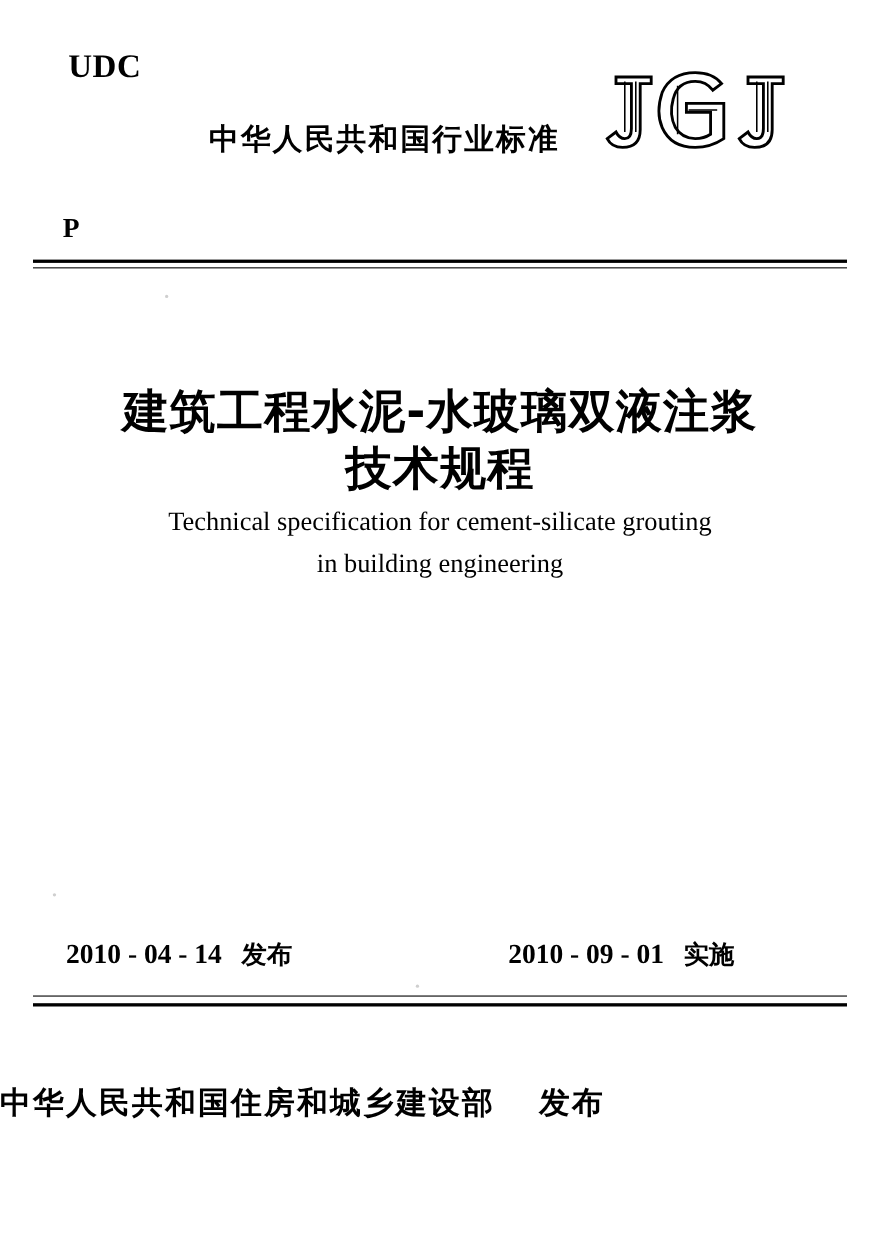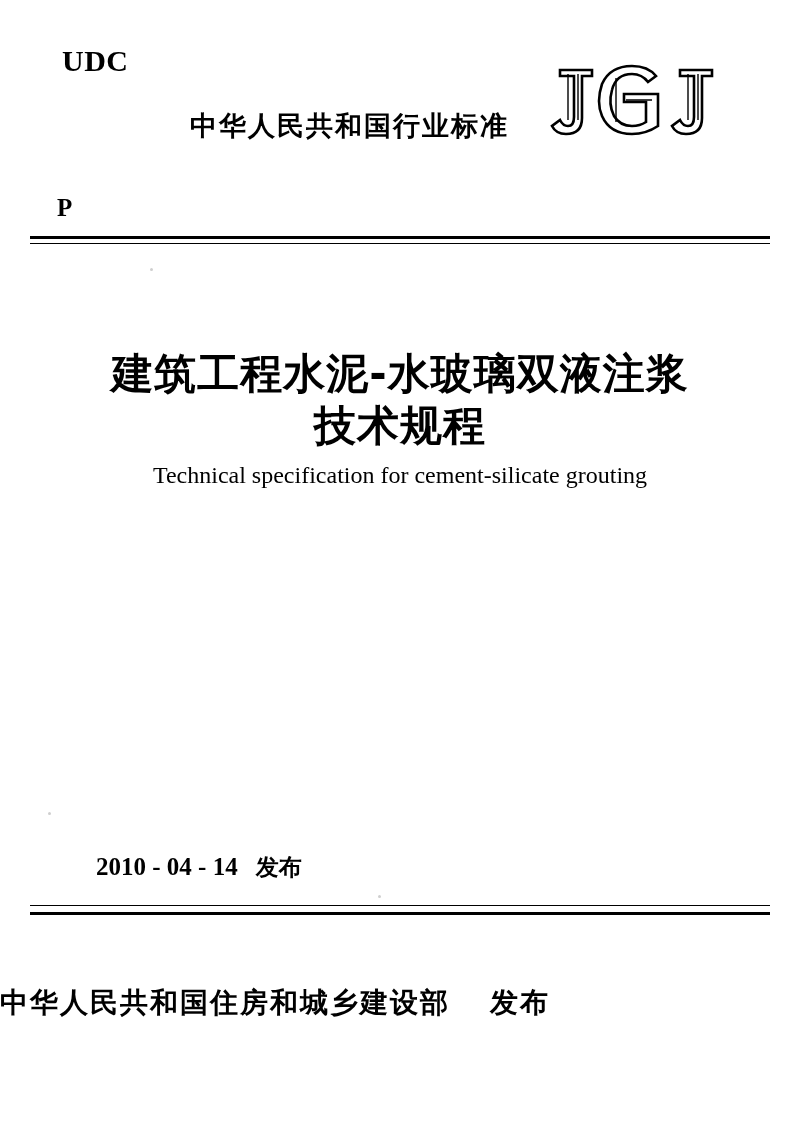--- a/index.html
+++ b/index.html
@@ -126,21 +126,20 @@
     height: 34px;
   }
   .date-issue {
     position: absolute;
     left: 60px;
     top: 0;
     font-family: "Liberation Serif", serif;
     font-weight: bold;
     font-size: 25px;
     white-space: nowrap;
-    margin-left: 36px;
   }
   .date-effect {
     position: absolute;
     left: 462px;
     top: 0;
     font-family: "Liberation Serif", serif;
     font-weight: bold;
     font-size: 25px;
     white-space: nowrap;
   }
@@ -209,26 +208,30 @@
   <div class="rule rule-top"></div>
   <div class="rule rule-mid"></div>
 
   <div class="title-cn">
     <div>建筑工程水泥-水玻璃双液注浆</div>
     <div>技术规程</div>
   </div>
 
   <div class="title-en">
     <div>Technical specification for cement-silicate grouting</div>
+    <div>in building engineering</div>
   </div>
 
   <div class="date-row">
     <div class="date-issue">
       <span>2010 - 04 - 14</span><span class="date-label">发布</span>
     </div>
+    <div class="date-effect">
+      <span>2010 - 09 - 01</span><span class="date-label">实施</span>
+    </div>
   </div>
 
   <div class="rule rule-lower"></div>
   <div class="rule rule-bottom"></div>
 
   <div class="publisher">
     <span>中华人民共和国住房和城乡建设部</span><span class="pub-verb">发布</span>
   </div>
 
   <div class="speck" style="left:150px; top:268px;"></div>

